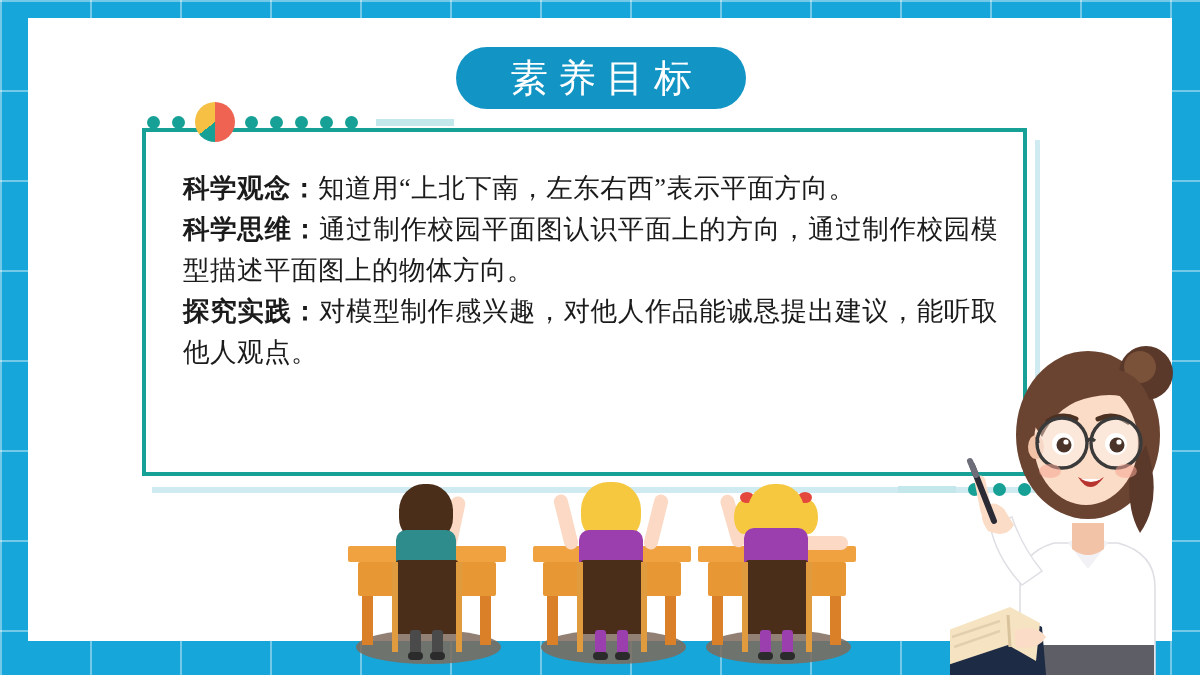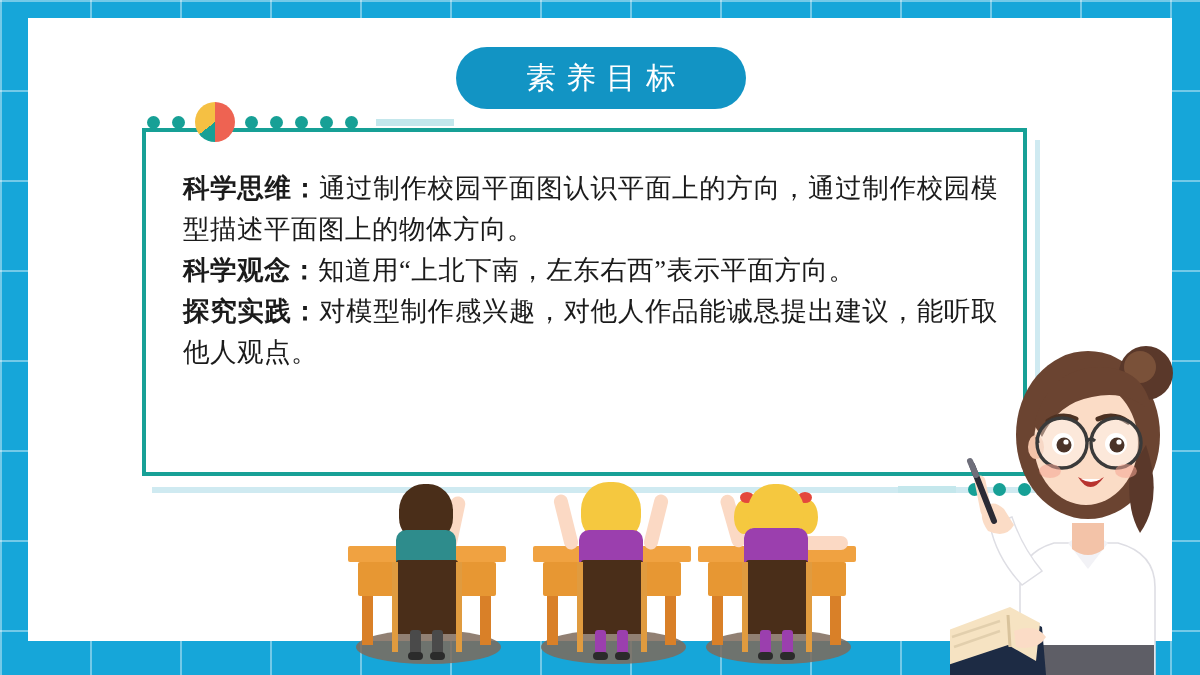--- a/index.html
+++ b/index.html
@@ -25,21 +25,21 @@
   }
 
   
   #title-pill {
     position:absolute; left:456px; top:47px; width:290px; height:62px;
     background:#1294C4; border-radius:31px;
     display:flex; align-items:center; justify-content:center;
     z-index:8;
   }
   #title-pill .t {
-    color:#ffffff; font-size:30px; letter-spacing:10px; text-indent:10px;
+    color:#ffffff; font-size:38px; letter-spacing:10px; text-indent:10px;
     font-family:Liberation Serif, serif; font-weight:500;
   }
 
   
   #deco-top { position:absolute; left:147px; top:112px; height:20px; z-index:6; display:flex; align-items:center; }
   .dot { width:13px; height:13px; border-radius:50%; background:#17A096; margin-right:12px; flex:none; }
   #pie { width:40px; height:40px; position:relative; margin:0 10px 0 -2px; flex:none; }
   #pie .pc {
     position:absolute; inset:0; border-radius:50%;
     background:
@@ -118,24 +118,24 @@
     <span class="lead"></span>
     <span class="dot"></span>
     <span class="dot"></span>
     <span class="dot"></span>
     <span class="dot"></span>
     <span class="dot"></span>
   </div>
 
   <div id="body-text">
     <p>
-      <b>科学思维：</b><span>通过制作校园平面图认识平面上的方向，通过制作校园模型描述平面图上的物体方向。</span>
+      <b>科学观念：</b><span>知道用“上北下南，左东右西”表示平面方向。</span>
     </p>
     <p>
-      <b>科学观念：</b><span>知道用“上北下南，左东右西”表示平面方向。</span>
+      <b>科学思维：</b><span>通过制作校园平面图认识平面上的方向，通过制作校园模型描述平面图上的物体方向。</span>
     </p>
     <p>
       <b>探究实践：</b><span>对模型制作感兴趣，对他人作品能诚恳提出建议，能听取他人观点。</span>
     </p>
   </div>
 
   <div class="student-group" style="left:340px; top:480px; width:180px; height:195px;">
     <div class="shadow" style="left:16px; top:150px; width:145px; height:34px;"></div>
     <div class="desk-leg" style="left:22px; top:75px; width:11px; height:90px;"></div>
     <div class="desk-leg" style="left:140px; top:75px; width:11px; height:90px;"></div>

